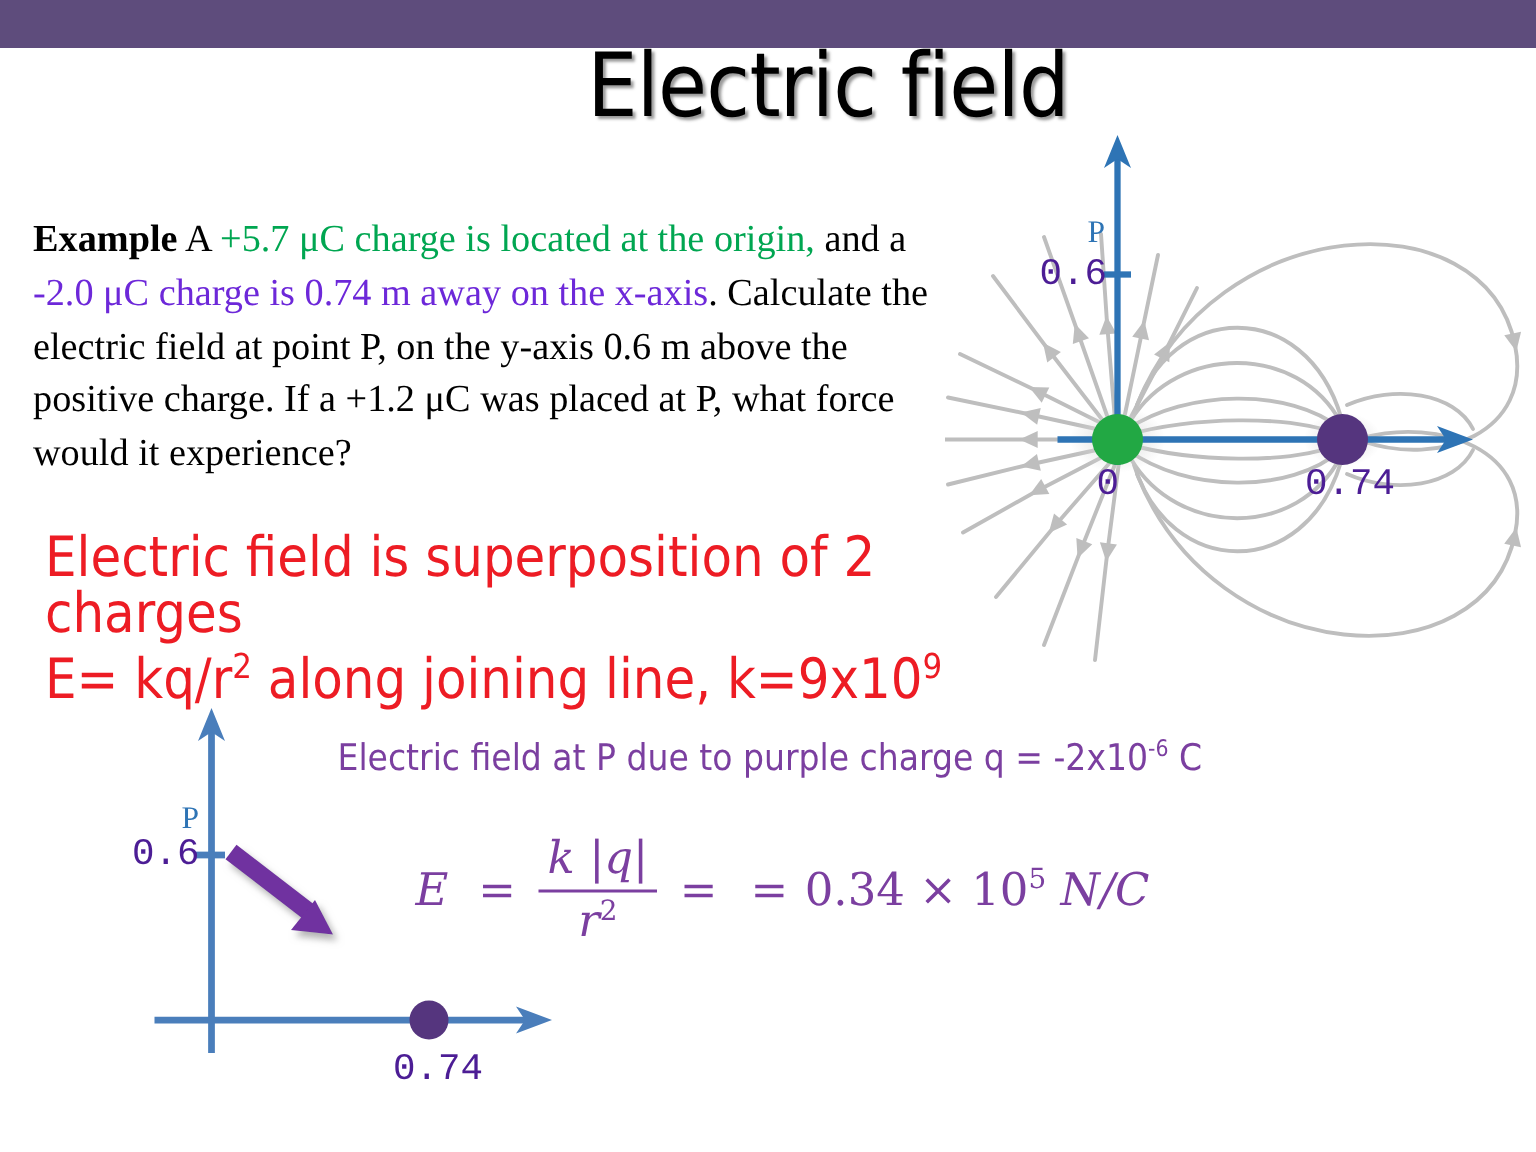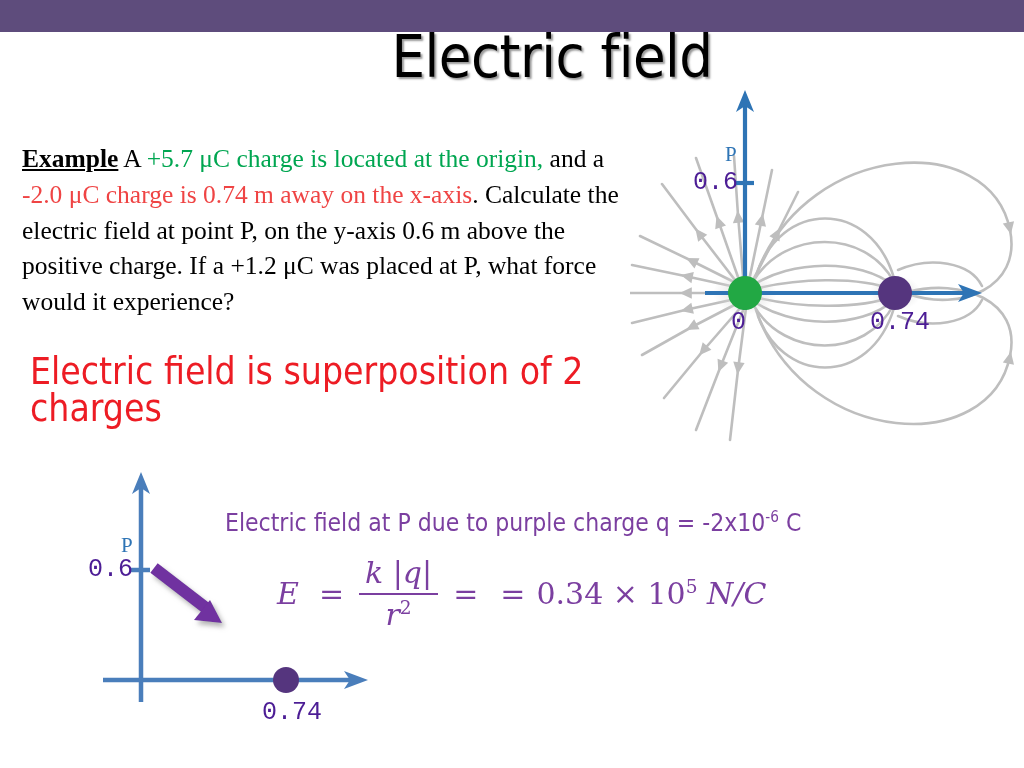--- a/index.html
+++ b/index.html
@@ -46,41 +46,40 @@
     position: absolute;
     left: 22px; top: 141px;
     width: 616px;
     font-family: "Liberation Serif", serif;
     font-size: 25.5px;
     line-height: 35.8px;
     color: #000000;
   }
   #example-block .lead {
     font-weight: bold;
-    text-decoration: underline;
   }
   .tc-green  { color: #00A651; }
-  .tc-purple { color: #ef4444; }
+  .tc-purple { color: #6d28d9; }
 
   
   #red-note {
     position: absolute;
     left: 30px; top: 353px;
     width: 620px;
     font-family: "DejaVu Sans Condensed", "Liberation Sans", sans-serif;
     font-size: 37px;
     line-height: 37px;
     color: #ED1C24;
   }
   #red-note sup { font-size: 0.62em; }
 
   
   #purple-caption {
     position: absolute;
-    left: 225px; top: 502px;
+    left: 225px; top: 484px;
     font-family: "DejaVu Sans Condensed", "Liberation Sans", sans-serif;
     font-size: 24.5px;
     line-height: 30px;
     color: #7B3FA0;
     white-space: nowrap;
   }
   #purple-caption sup { font-size: 0.62em; }
 
   
   #equation {
@@ -142,20 +141,21 @@
 <div id="top-band"></div>
 
 <div id="slide-title">Electric field</div>
 
 <div id="example-block">
   <span class="lead">Example</span><span>  A </span><span class="tc-green">+5.7 μC charge is located at the origin,</span><span> and a </span><span class="tc-purple">-2.0 μC charge is 0.74 m away on the x-axis</span><span>. Calculate the electric field at point P, on the y-axis 0.6 m above the positive charge. If a +1.2 μC was placed at P, what force would it experience?</span>
 </div>
 
 <div id="red-note">
   <div>Electric field is superposition of 2 charges</div>
+  <div><span>E= kq/r</span><sup>2</sup><span> along joining line, k=9x10</span><sup>9</sup></div>
 </div>
 
 <div id="purple-caption"><span>Electric field at P due to purple charge q = -2x10</span><sup>-6</sup><span> C</span></div>
 
 <div id="equation">
   <span class="sym">E</span>
   <span class="eq">=</span>
 
   <span class="frac">
     <span class="num">k |q|</span>

